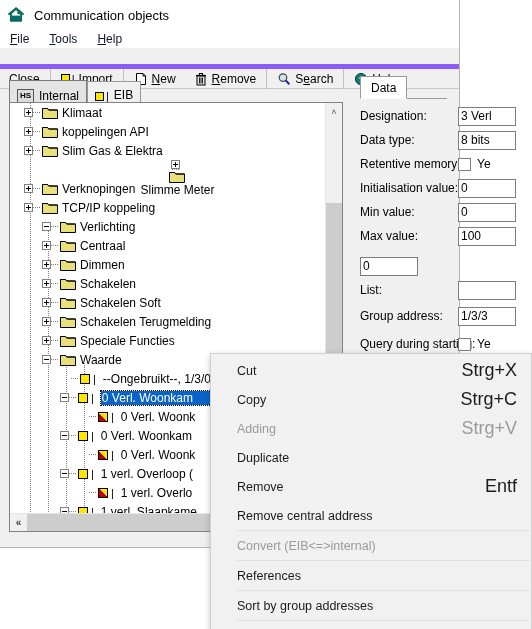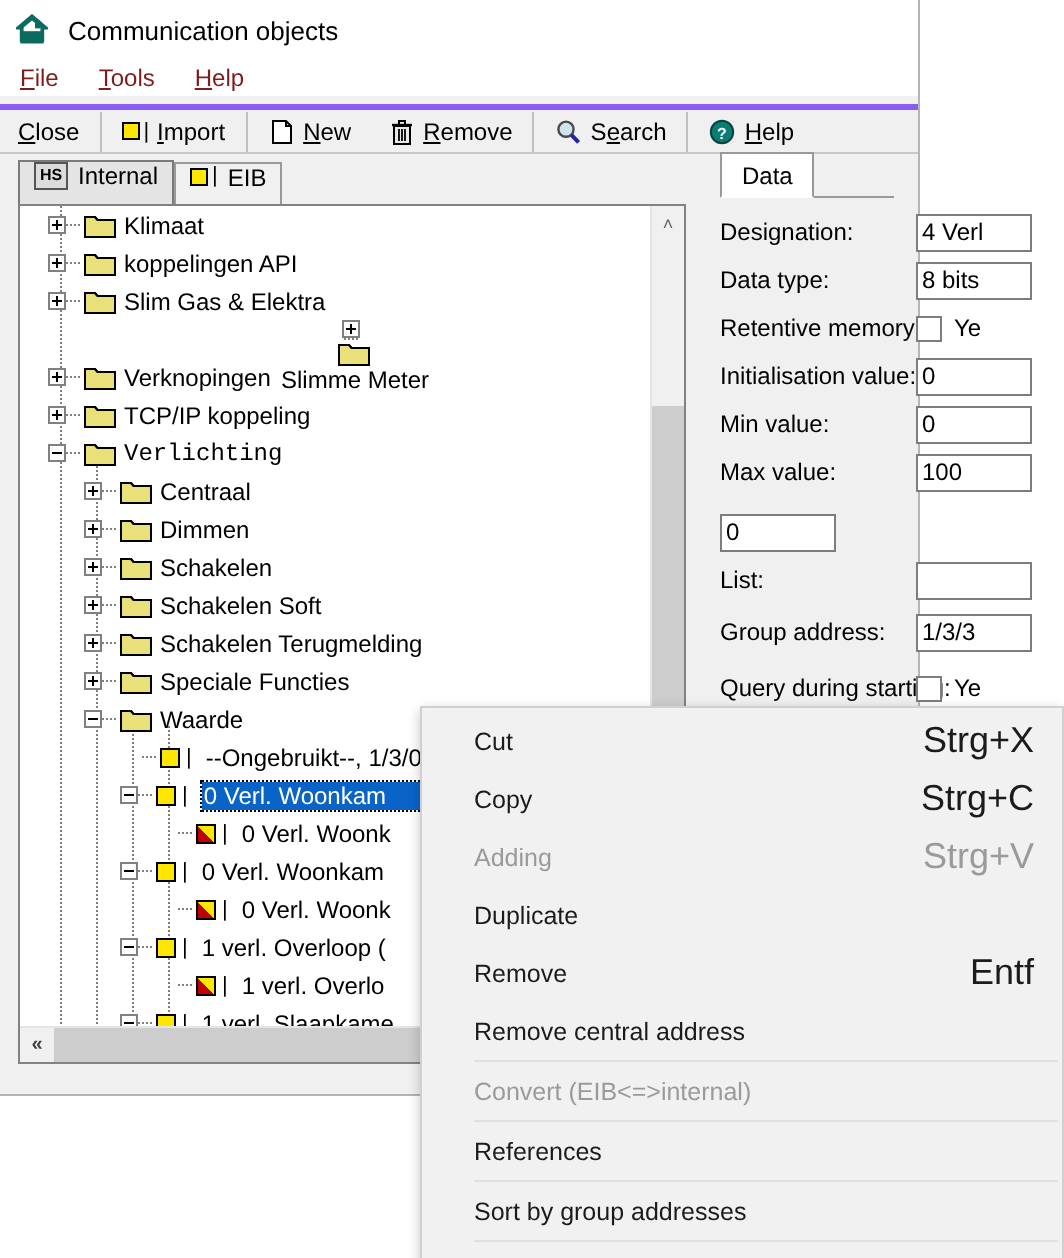--- a/index.html
+++ b/index.html
@@ -51,34 +51,34 @@
     left: 0; top: 30px;
     width: 100%; height: 18px;
     background: #ffffff;
     display: flex;
     align-items: center;
     padding-left: 10px;
     box-sizing: border-box;
   }
   .menu-item {
     font-size: 12px;
-    color: #7f1d1d;
+    color: #0f172a;
     margin-right: 20px;
     white-space: nowrap;
     cursor: default;
   }
   .menu-item u { text-decoration: underline; }
 
   
   .toolbar {
     position: absolute;
-    left: 0; top: 52px;
+    left: 0; top: 64px;
     width: 100%; height: 25px;
     background: #f0f0f0;
-    border-top: 3px solid #8b5cf6;
+    border-top: 5px solid #8b5cf6;
     border-bottom: 1px solid #c8c8c8;
     display: flex;
     align-items: center;
     box-sizing: border-box;
   }
   .tb-btn {
     display: flex;
     align-items: center;
     height: 23px;
     padding: 0 9px;
@@ -101,21 +101,21 @@
     position: absolute;
     left: 9px; top: 80px;
     width: 330px; height: 22px;
   }
   .tab {
     position: absolute;
     top: 1px;
     height: 21px;
     box-sizing: border-box;
     display: flex;
-    align-items: flex-start;
+    align-items: flex-end;
     gap: 5px;
     padding: 0 7px;
     font-size: 12px;
     background: #f0f0f0;
     border: 1px solid #9a9a9a;
     border-bottom: none;
     cursor: default;
   }
   .tab.selected {
     top: 0;
@@ -540,21 +540,21 @@
             <span class="expander plus"></span>
             <span class="dots"></span>
             <span class="folder">
               <svg class="folder-svg" width="16" height="13" viewBox="0 0 16 13" xmlns="http://www.w3.org/2000/svg">
                 <path d="M0.5 2.5 H5.5 L6.8 4 H15.5 V12.5 H0.5 Z" fill="#e9e07a" stroke="#000" stroke-width="1"></path>
                 <path d="M0.5 2.5 H5.5 L6.8 4 H15.5" fill="none" stroke="#000" stroke-width="1"></path>
               </svg>
             </span>
             <span class="tree-label">TCP/IP koppeling</span>
           </div>
-          <div class="tree-row" style="padding-left: 14px; font-family: Liberation Mono, monospace;">
+          <div class="tree-row" style="padding-left: 32px;">
             <span class="expander"></span>
             <span class="dots"></span>
             <span class="folder">
               <svg class="folder-svg" width="16" height="13" viewBox="0 0 16 13" xmlns="http://www.w3.org/2000/svg">
                 <path d="M0.5 2.5 H5.5 L6.8 4 H15.5 V12.5 H0.5 Z" fill="#e9e07a" stroke="#000" stroke-width="1"></path>
                 <path d="M0.5 2.5 H5.5 L6.8 4 H15.5" fill="none" stroke="#000" stroke-width="1"></path>
               </svg>
             </span>
             <span class="tree-label">Verlichting</span>
           </div>
@@ -707,21 +707,21 @@
     <div class="datapanel">
       <div class="data-tabstrip">
         <div class="data-tab">
           <span>Data</span>
         </div>
         <div class="data-tab-rest"></div>
       </div>
       <div id="data-fields">
           <div class="field-row" style="top: 30px;">
             <span class="field-label">Designation:</span>
-            <span class="field-input">4 Verl</span>
+            <span class="field-input">3 Verl</span>
           </div>
           <div class="field-row" style="top: 54px;">
             <span class="field-label">Data type:</span>
             <span class="field-input">8 bits</span>
           </div>
           <div class="field-row" style="top: 78px;">
             <span class="field-label">Retentive memory:</span>
             <span class="cb-wrap">
               <span class="checkbox"></span>
               <span>Ye</span>

